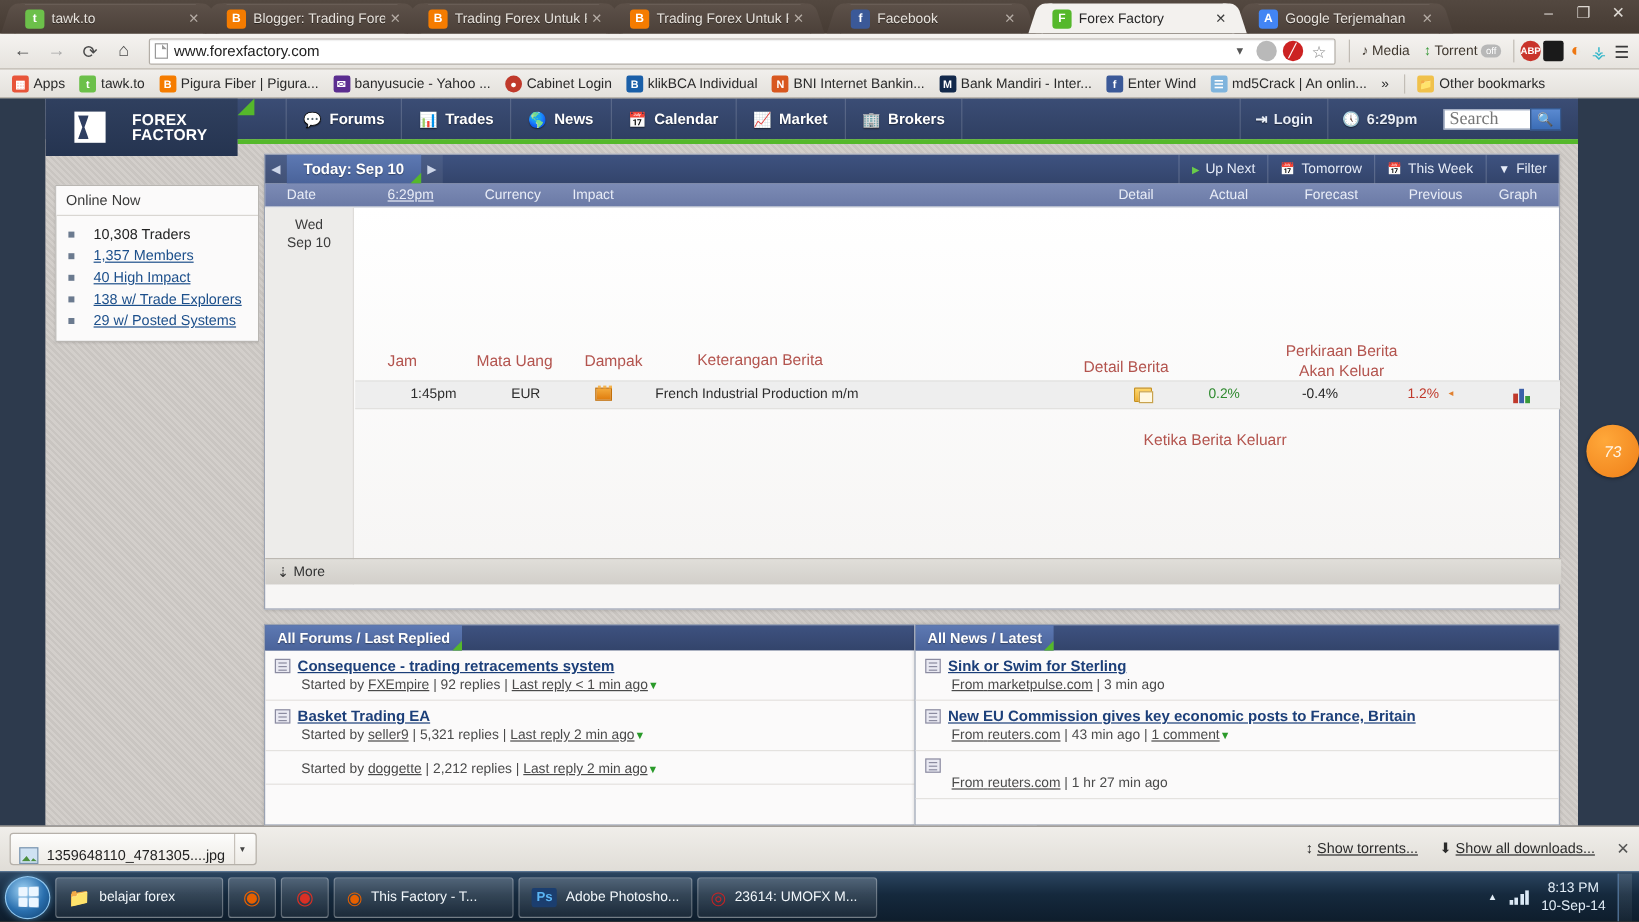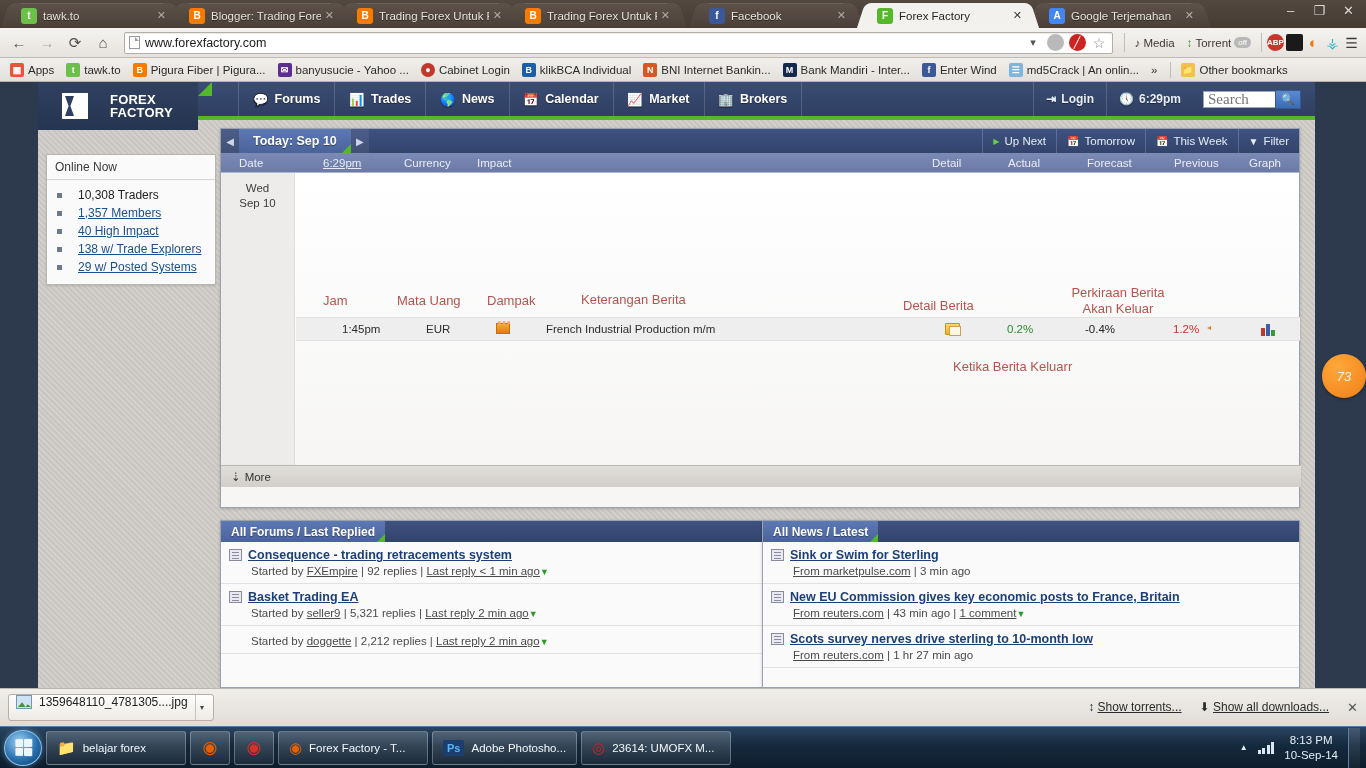--- a/index.html
+++ b/index.html
@@ -258,21 +258,21 @@
     box-shadow: 0 1px 3px rgba(0,0,0,.4); z-index: 40; font-style: italic;
   }
 
   
   .dlbar {
     position: absolute; left:0; top: 688px; width: 1366px; height: 38px;
     background: linear-gradient(#f0eeea,#e0ddd7); border-top: 1px solid #bab5ae;
     display:flex; align-items:center; padding: 0 8px;
   }
   .dlitem {
-    display:flex; align-items:flex-start; gap:7px; height: 27px; padding: 0 4px 0 7px;
+    display:flex; align-items:flex-end; gap:7px; height: 27px; padding: 0 4px 0 7px;
     background: linear-gradient(#fdfdfc,#eeebe6); border:1px solid #b5b0a9; border-radius:3px;
     font-size: 12px; color:#222;
   }
   .dl-thumb { width:16px;height:14px;background:#cfe2f3;border:1px solid #7a94ad; position:relative;}
   .dl-thumb::after{content:"";position:absolute;left:1px;bottom:1px;width:13px;height:6px;background:#4c8f3f;
                    clip-path: polygon(0 100%, 32% 22%, 58% 100%, 74% 55%, 100% 100%);}
   .dl-arrowbtn { width:14px;height:25px;border-left:1px solid #c6c1ba;display:flex;align-items:center;justify-content:center;
                  font-size:8px;color:#444;}
   .dlright { margin-left:auto; display:flex; gap:18px; font-size:12px; color:#2b2b2b;}
   .dlright a { color:#2b2b2b; text-decoration: underline; }
@@ -661,21 +661,20 @@
             <a><span>From</span> <span>reuters.com</span></a>
             <span>|</span>
             <span>43 min ago</span>
             <span>|</span>
             <a>1 comment</a><span class="caret">▼</span>
           </div>
         </div>
         <div class="litem">
           <div class="l1">
             <span class="listico"></span>
-            <a>Scots survey nerves drive sterling to 10-month low</a>
           </div>
           <div class="l2">
             <a><span>From</span> <span>reuters.com</span></a>
             <span>|</span>
             <span>1 hr 27 min ago</span>
           </div>
         </div>
       </div>
 
     </div>
@@ -717,21 +716,21 @@
     <span>belajar forex</span>
   </div>
   <div class="tbtn plain">
     <span style="font-size:17px;color:#e66000">◉</span>
   </div>
   <div class="tbtn plain">
     <span style="font-size:17px;color:#d93025">◉</span>
   </div>
   <div class="tbtn" style="min-width:150px">
     <span style="font-size:15px;color:#e66000">◉</span>
-    <span>Forex Factory - T...</span>
+    <span>This Factory - T...</span>
   </div>
   <div class="tbtn" style="min-width:140px">
     <span style="background:#1b3e6f;color:#5bb6f5;font-size:11px;font-weight:bold;padding:2px 4px;border-radius:2px">Ps</span>
     <span>Adobe Photosho...</span>
   </div>
   <div class="tbtn" style="min-width:150px">
     <span style="color:#cc2222;font-size:15px">◎</span>
     <span>23614: UMOFX M...</span>
   </div>
   <div class="tray">

